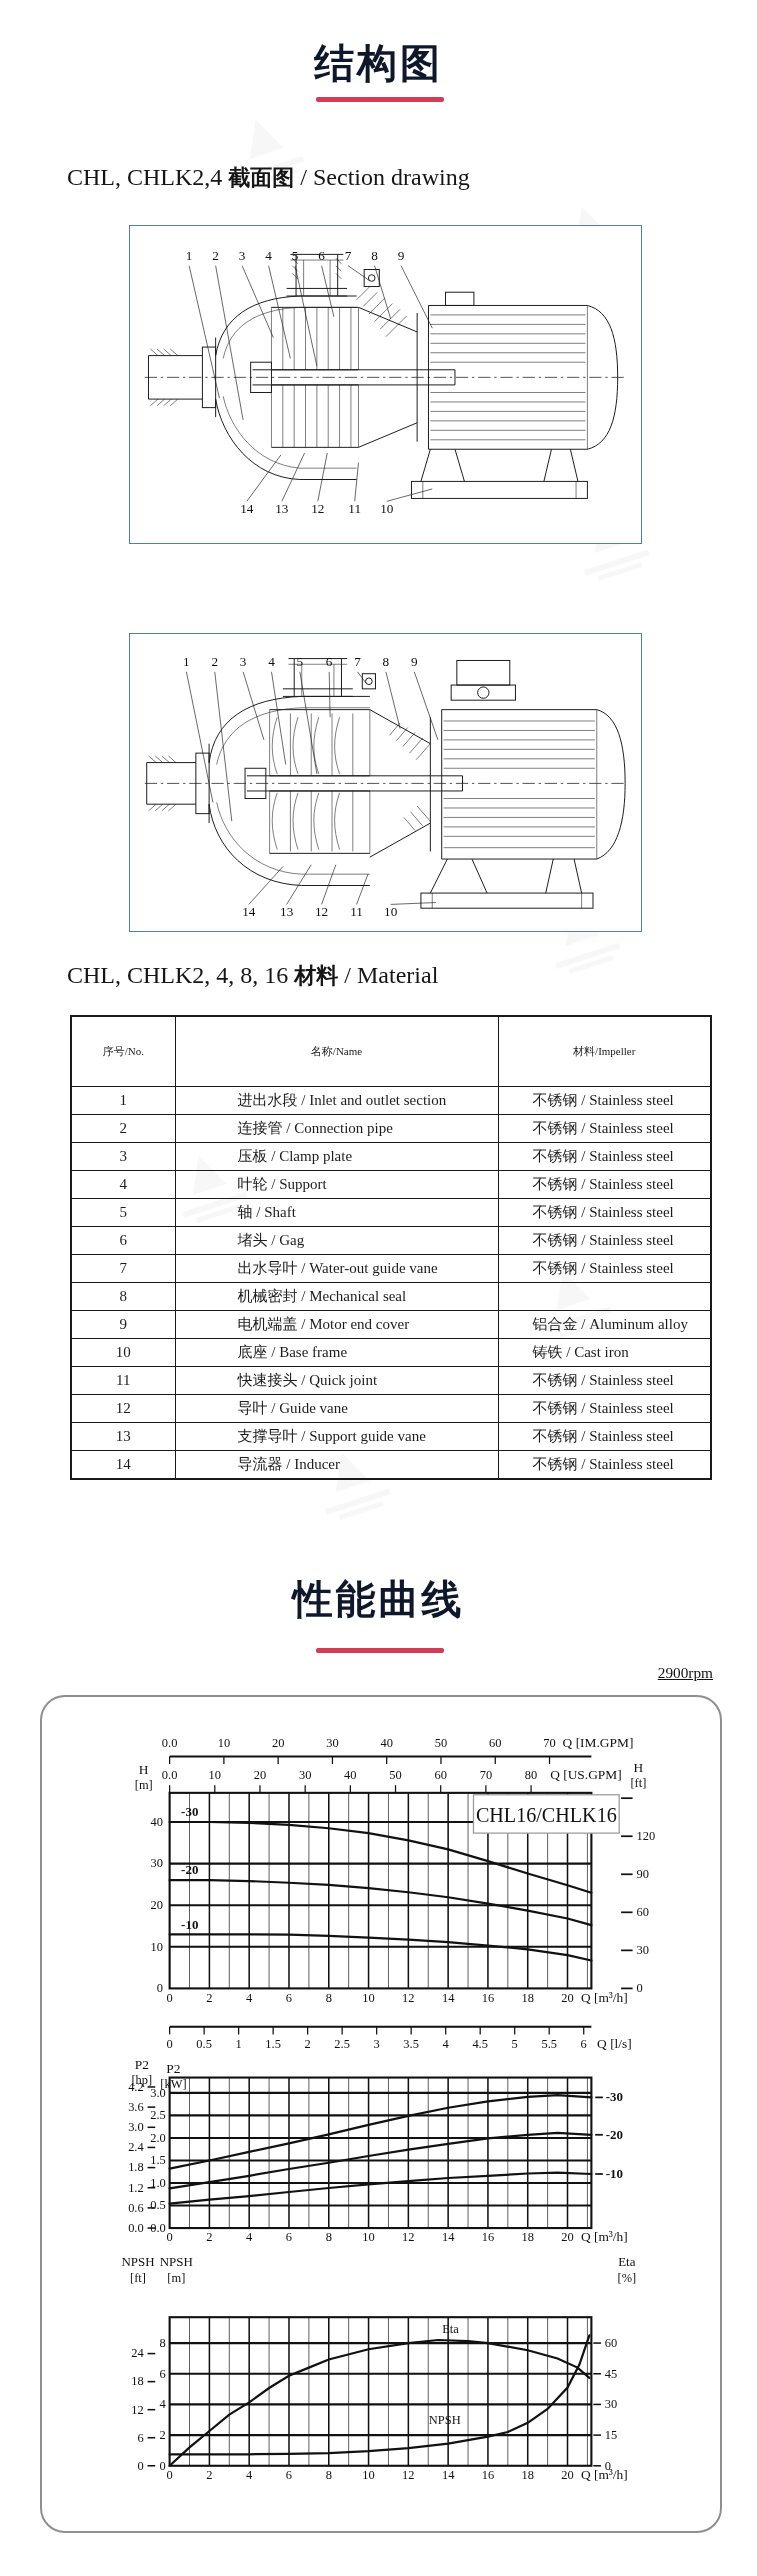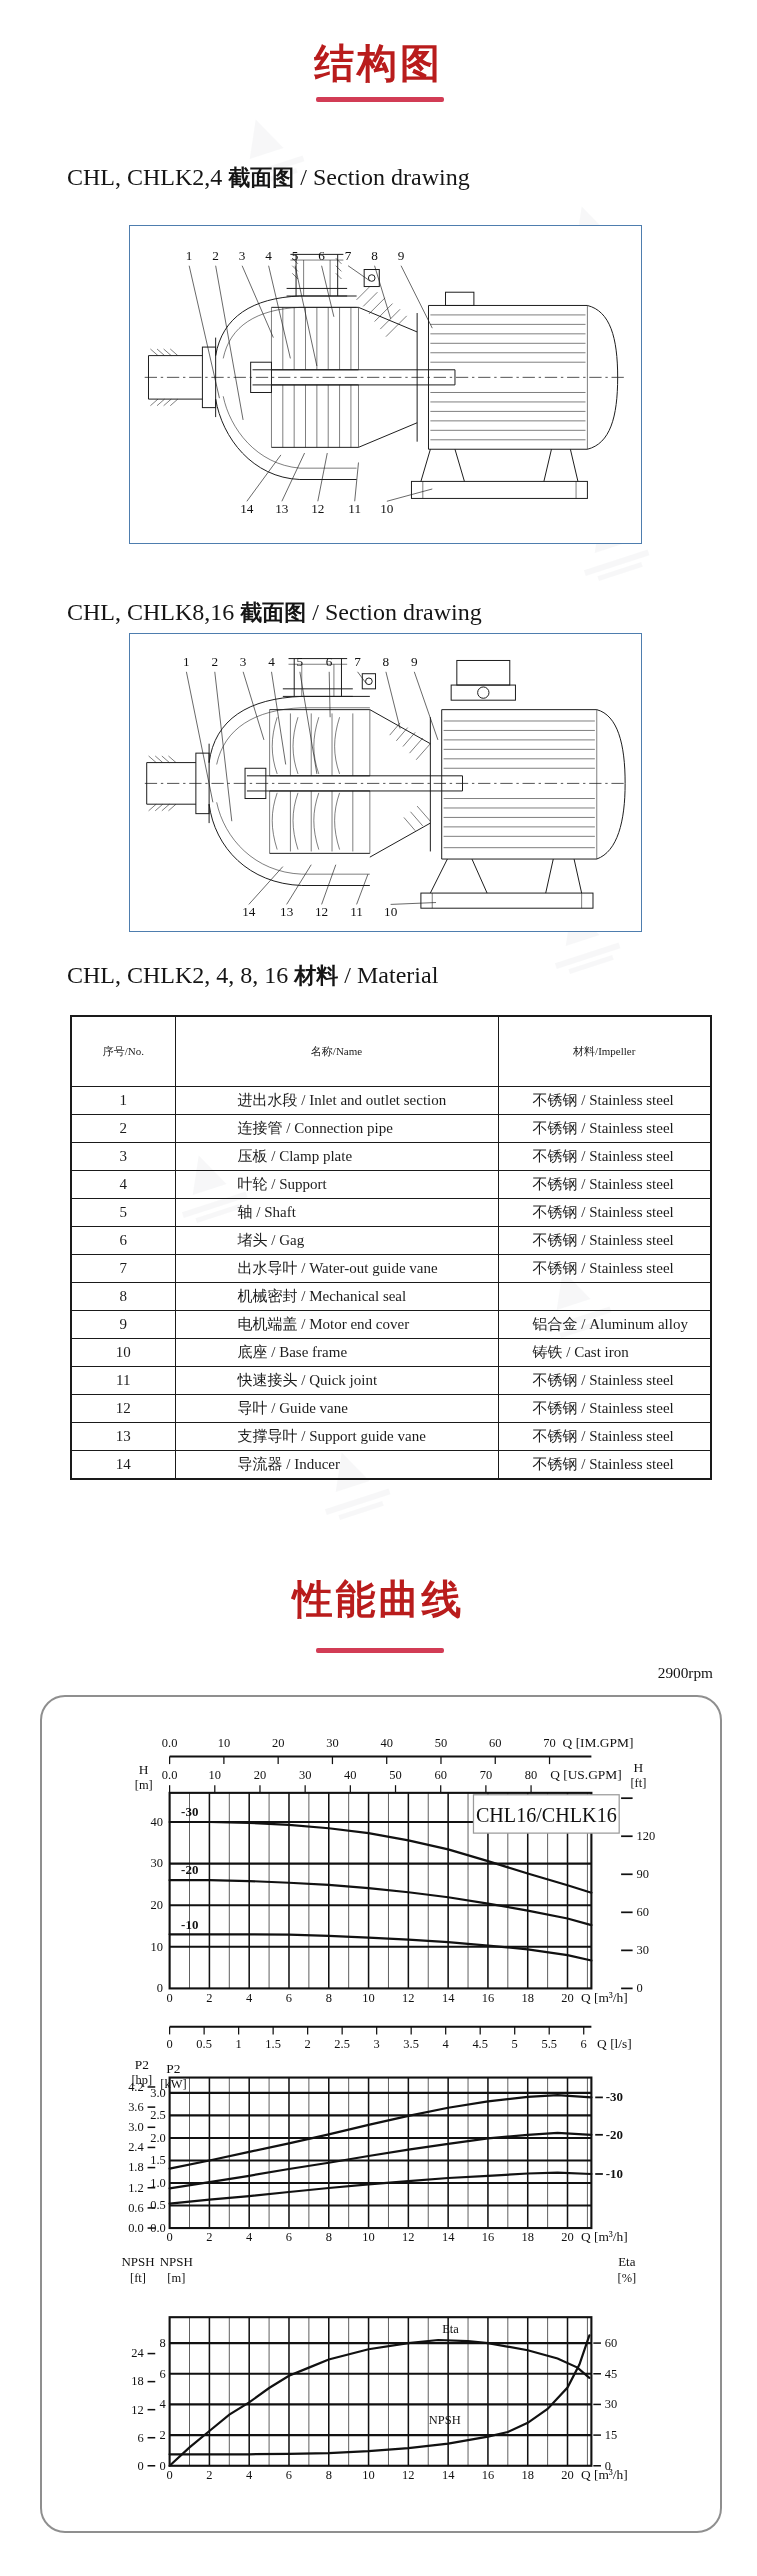--- a/index.html
+++ b/index.html
@@ -1,33 +1,33 @@
 <!DOCTYPE html>
 <html><head>
 <meta charset="utf-8">
 <style>
   html,body{margin:0;padding:0;background:#fff;}
   .page{position:relative;width:757px;height:2576px;background:#ffffff;overflow:hidden;
         font-family:"Liberation Serif","DejaVu Serif",serif;color:#1c1c1c;}
   .big-title{position:absolute;left:0;width:757px;text-align:center;
         font-family:"DejaVu Sans","Liberation Sans",sans-serif;font-weight:700;
-        font-size:40px;letter-spacing:2.9px;color:#b91c1c;}
+        font-size:40px;letter-spacing:2.9px;color:#0f172a;}
   .title-underline{position:absolute;left:316px;width:128px;height:4.8px;border-radius:1.9px;}
   .sec-heading{position:absolute;left:67px;font-size:24px;white-space:nowrap;color:#151515;}
   .sec-heading b{font-family:"DejaVu Sans","Liberation Sans",sans-serif;font-size:22px;}
   .draw-box{position:absolute;left:129px;width:513px;border:1.9px solid #4e7dae;background:#fff;box-sizing:border-box;}
   .draw-box svg{position:absolute;left:0;top:0;}
   .mat-table{position:absolute;left:70px;top:1015px;width:640px;border-collapse:collapse;
         table-layout:fixed;border:2.4px solid #1a1a1a;}
   .mat-table th{height:67px;font-size:11px;font-weight:normal;border:1.3px solid #1a1a1a;}
   .mat-table td{height:27px;font-size:15px;border:1.3px solid #1a1a1a;padding:0;}
   .mat-table td.c-no{text-align:center;}
   .mat-table td.c-name{padding-left:62px;}
   .mat-table td.c-mat{padding-left:34px;}
-  .rpm{position:absolute;right:44px;font-size:15.3px;color:#111;}
+  .rpm{position:absolute;right:44px;font-size:15.3px;color:#111;text-decoration:underline;}
   .curve-panel{position:absolute;left:40px;top:1695px;width:682px;height:838px;
         border:2.4px solid #8f8f8f;border-radius:25px;box-sizing:border-box;background:#fff;}
   .wm{position:absolute;opacity:0.045;transform:rotate(-18deg);color:#5a6472;text-align:center;pointer-events:none;}
   .wm .tri{font-size:61px;line-height:58px;}
   .wm .bar1{width:67px;height:6.7px;background:#5a6472;margin:3.8px auto 0;}
   .wm .bar2{width:46px;height:4.8px;background:#5a6472;margin:3.8px auto 0;}
   svg text{font-family:"Liberation Serif","DejaVu Serif",serif;}
   .dl{stroke:#1c1c1c;stroke-width:1.05;fill:none;}
   .dt{stroke:#1c1c1c;stroke-width:0.6;fill:none;}
   .cl{stroke:#1c1c1c;stroke-width:0.8;fill:none;stroke-dasharray:13 4 2.5 4;}
@@ -184,23 +184,20 @@
           <line x1="197" y1="291" x2="207" y2="240" stroke="#1c1c1c" stroke-width="0.7"></line>
           <text x="197" y="303" font-size="14" text-anchor="middle" fill="#111">12</text>
           <line x1="236" y1="291" x2="240" y2="250" stroke="#1c1c1c" stroke-width="0.7"></line>
           <text x="236" y="303" font-size="14" text-anchor="middle" fill="#111">11</text>
           <line x1="270" y1="291" x2="318" y2="278" stroke="#1c1c1c" stroke-width="0.7"></line>
           <text x="270" y="303" font-size="14" text-anchor="middle" fill="#111">10</text>
         </g>
     </svg>
   </div>
 
-  <div class="sec-heading" style="top:598px;">
-    <span>CHL, CHLK8,16 </span><b>截面图</b><span> / Section drawing</span>
-  </div>
 
   <div class="draw-box" style="top:633px;height:299px;">
     <svg id="draw2" width="509" height="295" viewBox="0 0 535 312">
       <g>
           <line class="cl" x1="14" y1="158" x2="524" y2="158"></line>
         </g>
       <g>
         <path class="dl" d="M16,136 H68 M16,180 H68 M16,136 V180"></path>
         <path class="dt" d="M18,129 L26,136 M25,129 L33,136 M32,129 L40,136 M39,129 L47,136 M18,187 L26,180 M25,187 L33,180 M32,187 L40,180 M39,187 L47,180"></path>
         <rect class="dl" x="68" y="126" width="14" height="64"></rect>

